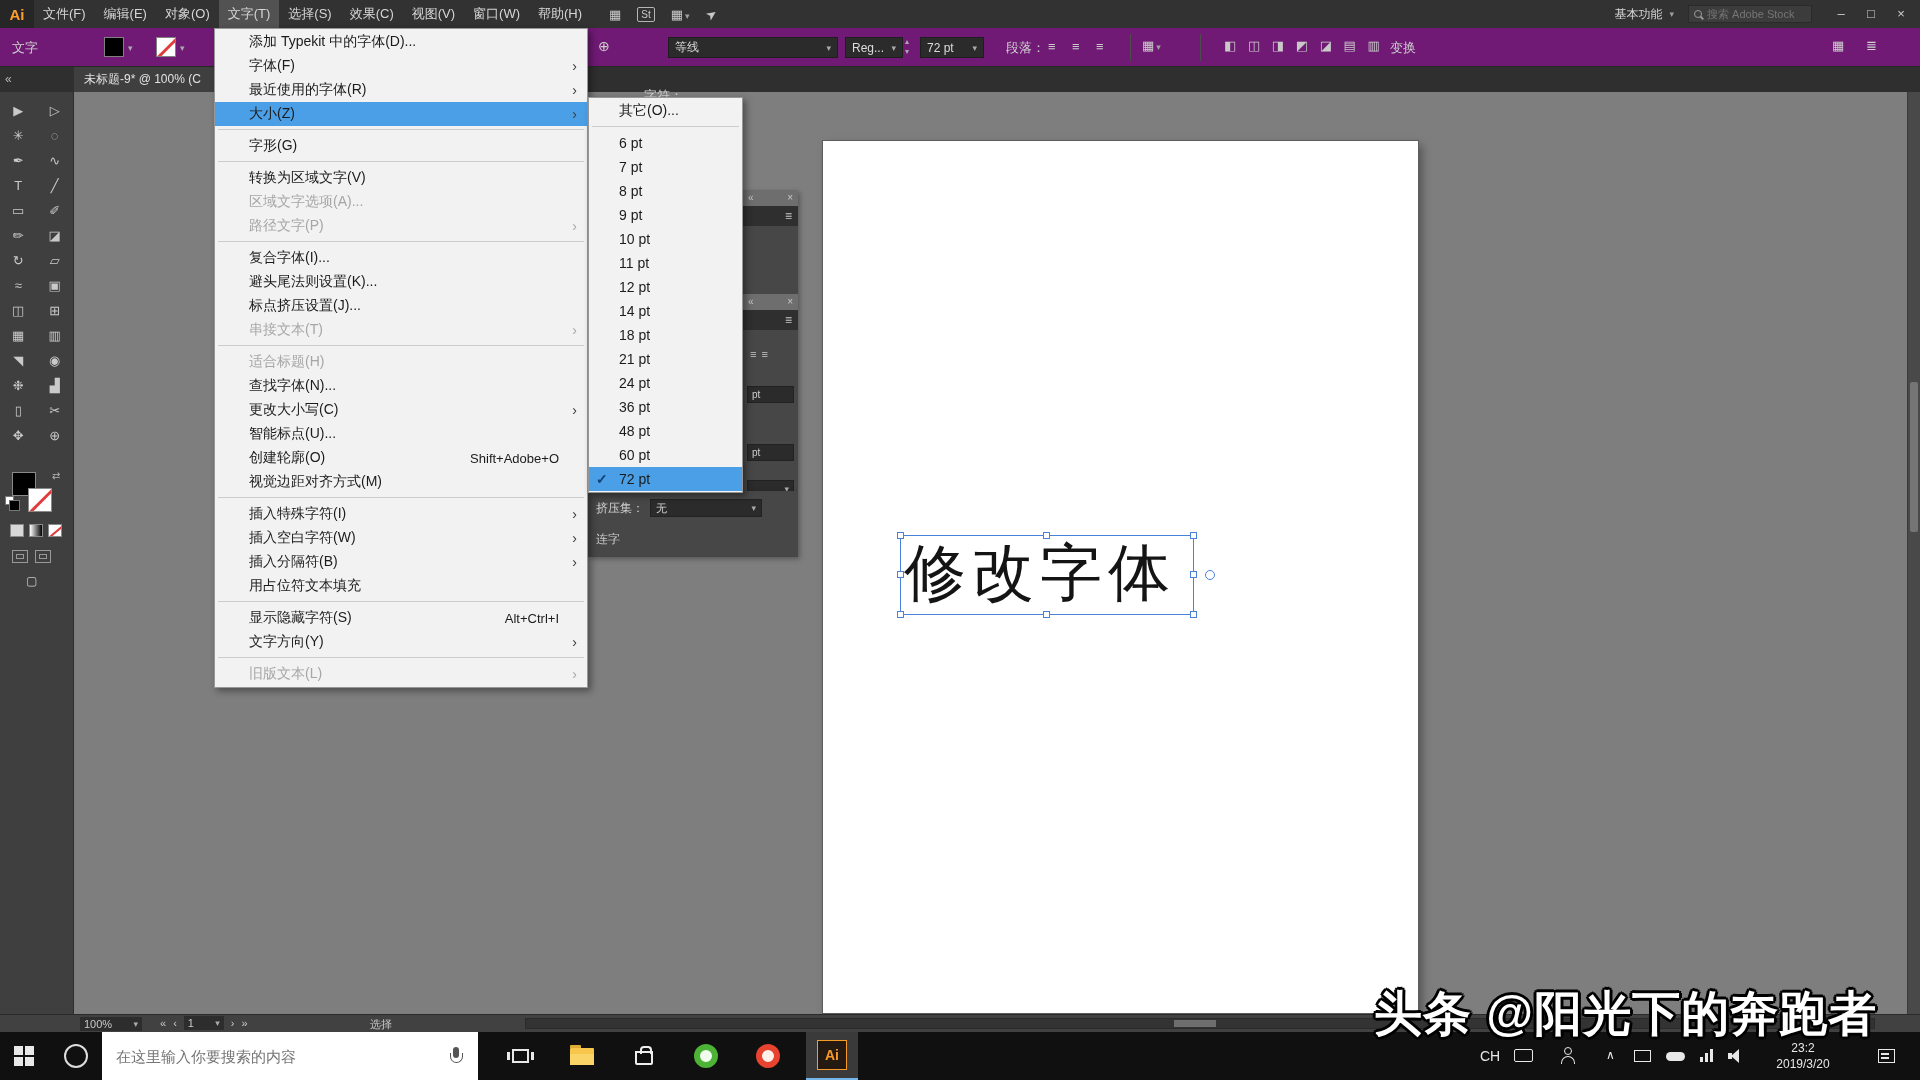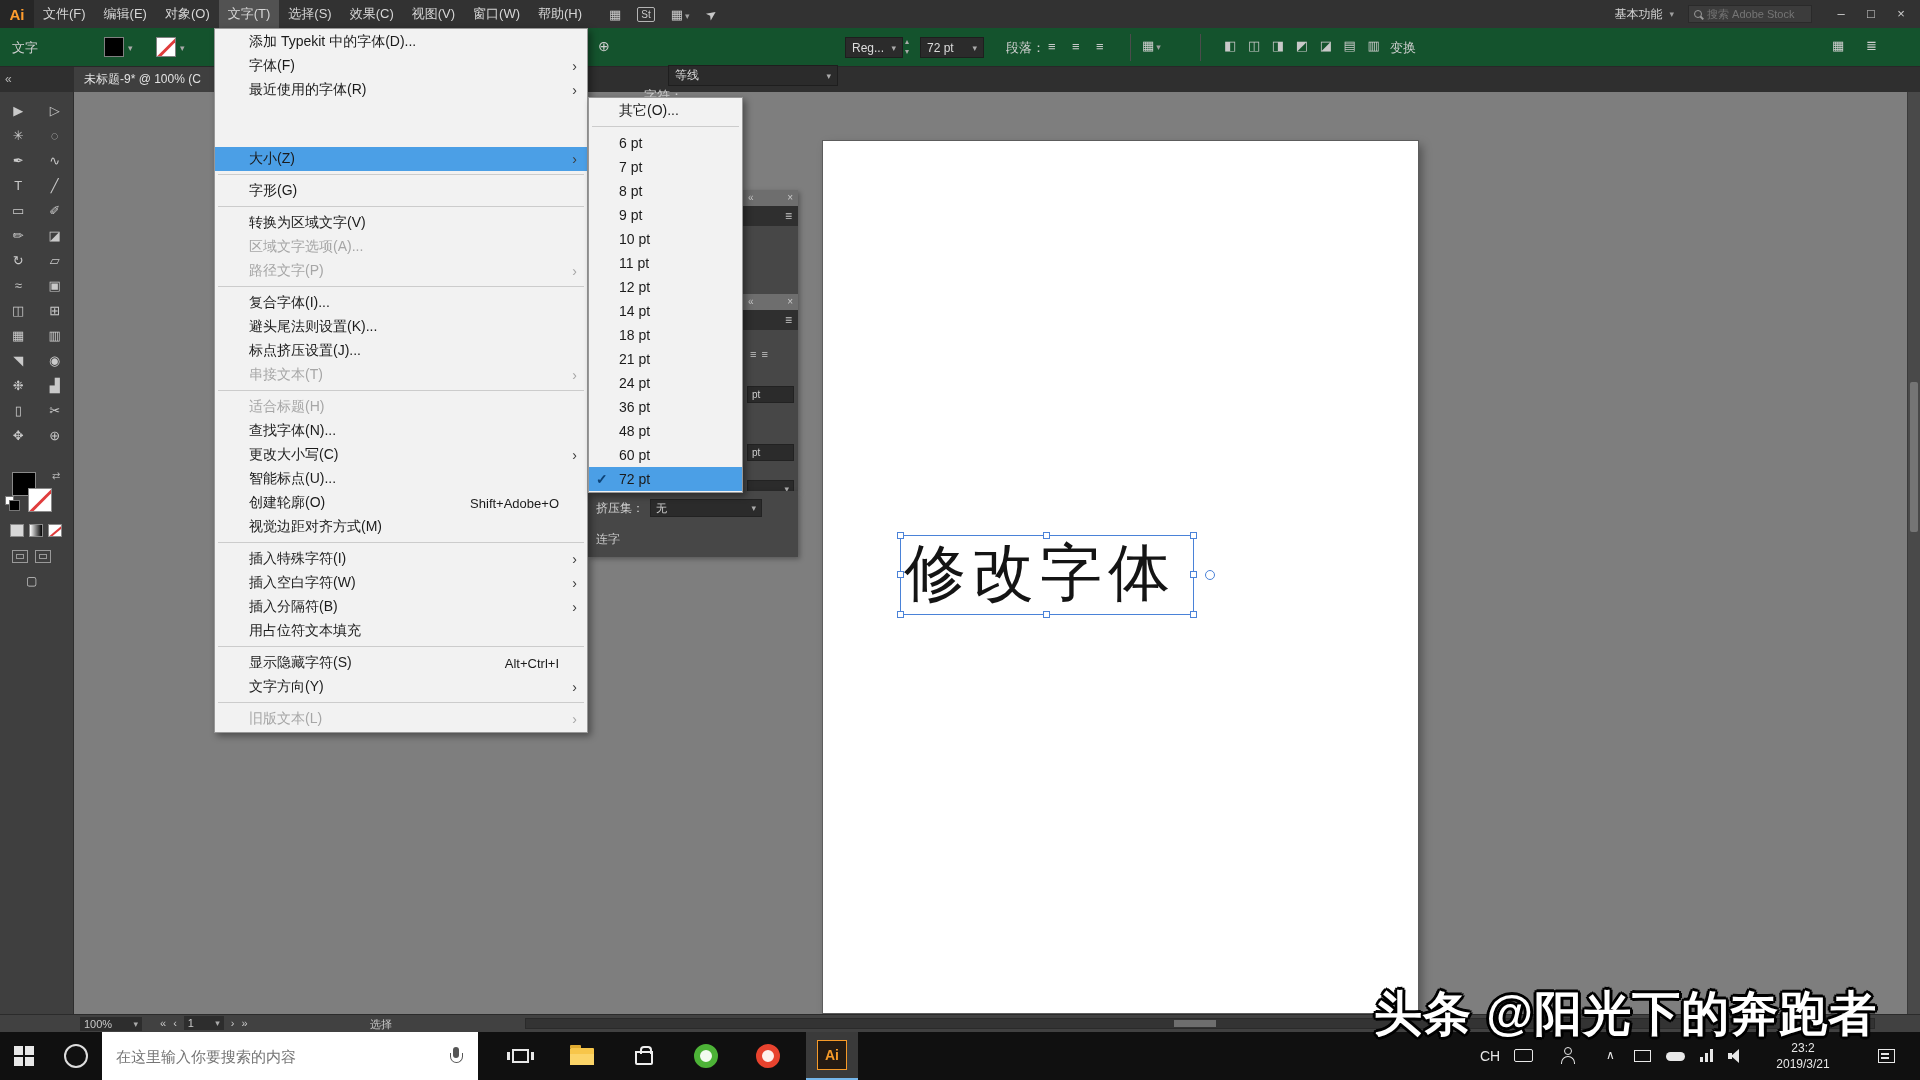--- a/index.html
+++ b/index.html
@@ -21,21 +21,21 @@
   .tiny-chev { font-size:9px; color:#9f9f9f; margin-left:2px; }
   .mb-right { margin-left:auto; display:flex; align-items:center; gap:14px; padding-right:4px; }
   .workspace { font-size:12px; display:flex; align-items:center; gap:5px; }
   .mb-search { display:flex; align-items:center; gap:5px; width:124px; height:18px; background:#3c3c3c; border:1px solid #2a2a2a; padding:0 5px; }
   .s-ico { width:8px; height:8px; border:1.5px solid #999; border-radius:50%; position:relative; flex:0 0 auto; }
   .s-ico::after { content:""; position:absolute; width:4px; height:1.5px; background:#999; transform:rotate(45deg); right:-3px; bottom:-1px; }
   .mb-search input { flex:1; min-width:0; background:transparent; border:none; outline:none; color:#9a9a9a; font-size:11px; }
   .win-btns { display:flex; }
   .wb { width:30px; text-align:center; font-size:13px; color:#cfcfcf; line-height:28px; }
   
-  .controlbar { position:absolute; top:28px; left:0; right:0; height:39px; background:#14532d; border-bottom:1px solid #282828; z-index:20; color:#cfcfcf; font-size:13px; }
+  .controlbar { position:absolute; top:28px; left:0; right:0; height:39px; background:#701a75; border-bottom:1px solid #282828; z-index:20; color:#cfcfcf; font-size:13px; }
   .cb-abs { position:absolute; }
   .cb-field { position:absolute; top:9px; height:21px; background:#2b2b2b; border:1px solid #1e1e1e; color:#dcdcdc; font-size:12px; display:flex; align-items:center; justify-content:space-between; padding:0 6px; gap:4px; }
   .chev { font-size:9px; color:#aaa; }
   .cb-swatch { position:absolute; top:9px; width:20px; height:20px; border:1px solid #808080; }
   .cb-stroke { background:#fff; overflow:hidden; }
   .cb-stroke::after { content:""; position:absolute; left:-4px; top:8px; width:30px; height:3px; background:#e03c3c; transform:rotate(-45deg); }
   .cb-div { position:absolute; top:6px; height:27px; width:1px; background:#2e2e2e; border-right:1px solid #4c4c4c; }
   .align-ico { font-size:13px; color:#c9c9c9; margin-right:8px; }
   .stepper { position:absolute; left:905px; top:9px; display:flex; flex-direction:column; line-height:10px; font-size:8px; color:#aaa; }
   
@@ -95,21 +95,21 @@
   .ps-field.end { justify-content:flex-end; }
   .panel-block { position:absolute; left:588px; top:491px; width:210px; height:66px; background:#474747; z-index:25; color:#cfcfcf; font-size:12px; box-shadow:2px 2px 5px rgba(0,0,0,0.3); }
   .pb-row { position:absolute; left:8px; display:flex; align-items:center; gap:6px; }
   .pb-field { width:112px; height:18px; background:#2b2b2b; border:1px solid #222; display:flex; align-items:center; justify-content:space-between; padding:0 5px; font-size:11px; }
   
   .type-menu { position:absolute; left:214px; top:28px; width:374px; background:#f2f2f2; border:1px solid #979797; box-shadow:3px 3px 7px rgba(0,0,0,0.4); z-index:40; padding:1px 0; }
   .mi { height:24px; display:flex; align-items:center; padding:0 28px 0 34px; font-size:14px; color:#1b1b1b; position:relative; white-space:nowrap; }
   .mi .sc { margin-left:auto; font-size:13px; }
   .mi .arr { position:absolute; right:10px; font-size:14px; color:#3c3c3c; }
   .mi.disabled, .mi.disabled .sc, .mi.disabled .arr { color:#a6a6a6; }
-  .mi.hl { background:#4b9fe6;margin-top:45px; }
+  .mi.hl { background:#4b9fe6; }
   .msep { height:8px; position:relative; }
   .msep::after { content:""; position:absolute; left:3px; right:3px; top:3px; height:1px; background:#cccccc; }
   .size-menu { position:absolute; left:588px; top:97px; width:155px; background:#f2f2f2; border:1px solid #979797; box-shadow:3px 3px 7px rgba(0,0,0,0.4); z-index:45; padding:1px 0; }
   .smi { height:24px; display:flex; align-items:center; padding:0 10px 0 30px; font-size:14px; color:#1b1b1b; position:relative; white-space:nowrap; }
   .smi.hl { background:#4b9fe6; }
   .smi .check { position:absolute; left:7px; font-size:14px; color:#0d4377; font-weight:bold; }
   
   .taskbar { position:absolute; left:0; top:1032px; width:1920px; height:48px; background:#101010; z-index:50; color:#e8e8e8; }
   .tb-start { position:absolute; left:14px; top:14px; width:20px; height:20px; display:grid; grid-template-columns:9px 9px; grid-template-rows:9px 9px; gap:2px; }
   .tb-start i { background:#e8e8e8; display:block; }
@@ -193,21 +193,21 @@
   </div>
 
   <div class="controlbar">
     <span class="cb-abs" style="left:12px;top:11px;">文字</span>
     <span class="cb-swatch" style="left:104px;background:#000;"></span>
     <span class="cb-abs chev" style="left:128px;top:15px;">▾</span>
     <span class="cb-swatch cb-stroke" style="left:156px;"></span>
     <span class="cb-abs chev" style="left:180px;top:15px;">▾</span>
     <span class="cb-abs" style="left:598px;top:10px;font-size:14px;">⊕</span>
     <span class="cb-abs" style="left:644px;top:11px;margin-top:48px;">字符：</span>
-    <span class="cb-field" style="left:668px;width:170px;margin-top:28px;">
+    <span class="cb-field" style="left:668px;width:170px;">
         <span>等线</span>
         <span class="chev">▾</span>
       </span>
     <span class="cb-field" style="left:845px;width:58px;">
         <span>Reg...</span>
         <span class="chev">▾</span>
       </span>
     <span class="stepper">
         <span>▴</span>
         <span>▾</span>
@@ -558,20 +558,20 @@
     <span class="tr tr-mon"></span>
     <span class="tr tr-cloud"></span>
     <span class="tr tr-sig">
         <i></i>
         <i></i>
         <i></i>
       </span>
     <span class="tr tr-vol"></span>
     <span class="tr tr-time">
       <div>23:2</div>
-      <div>2019/3/21</div>
+      <div>2019/3/20</div>
     </span>
     <span class="tr tr-notif"></span>
   </div>
 
   <div class="watermark">头条 @阳光下的奔跑者</div>
 
 </div>
 
 </body></html>

